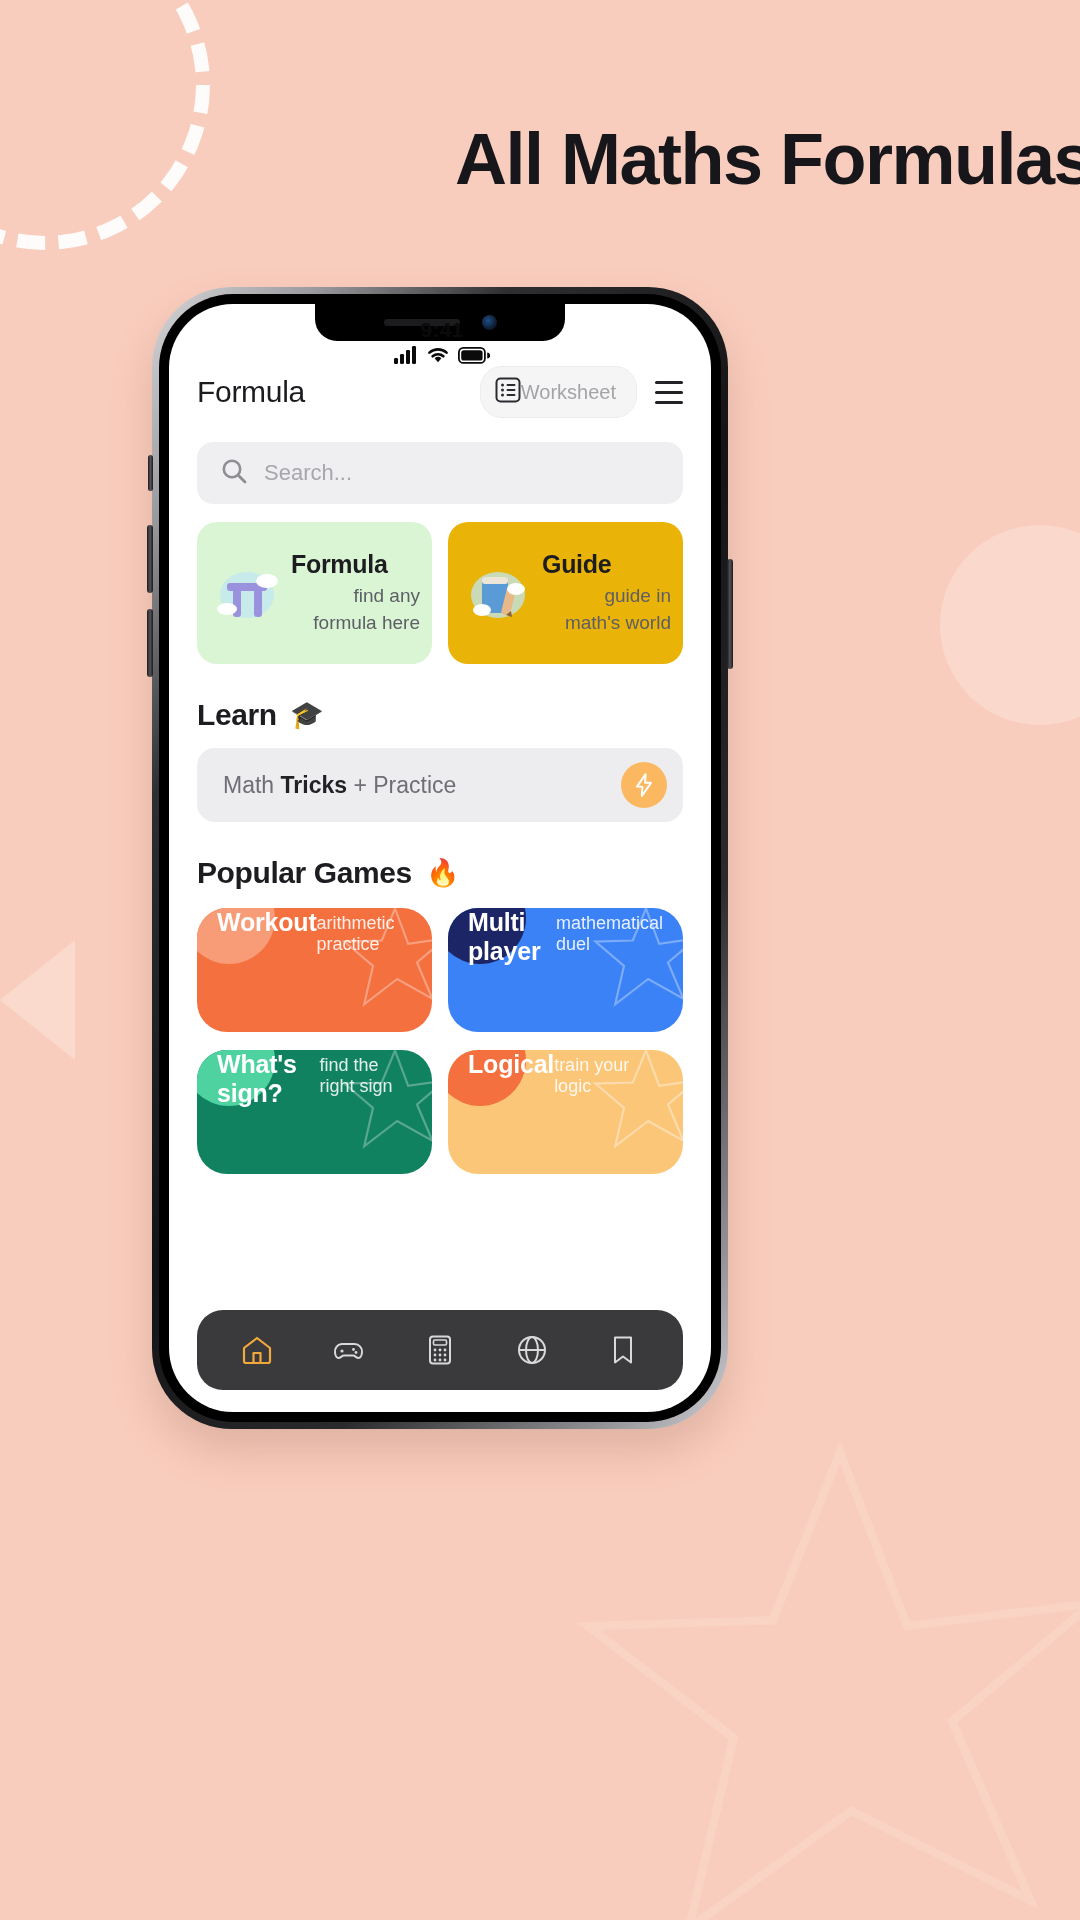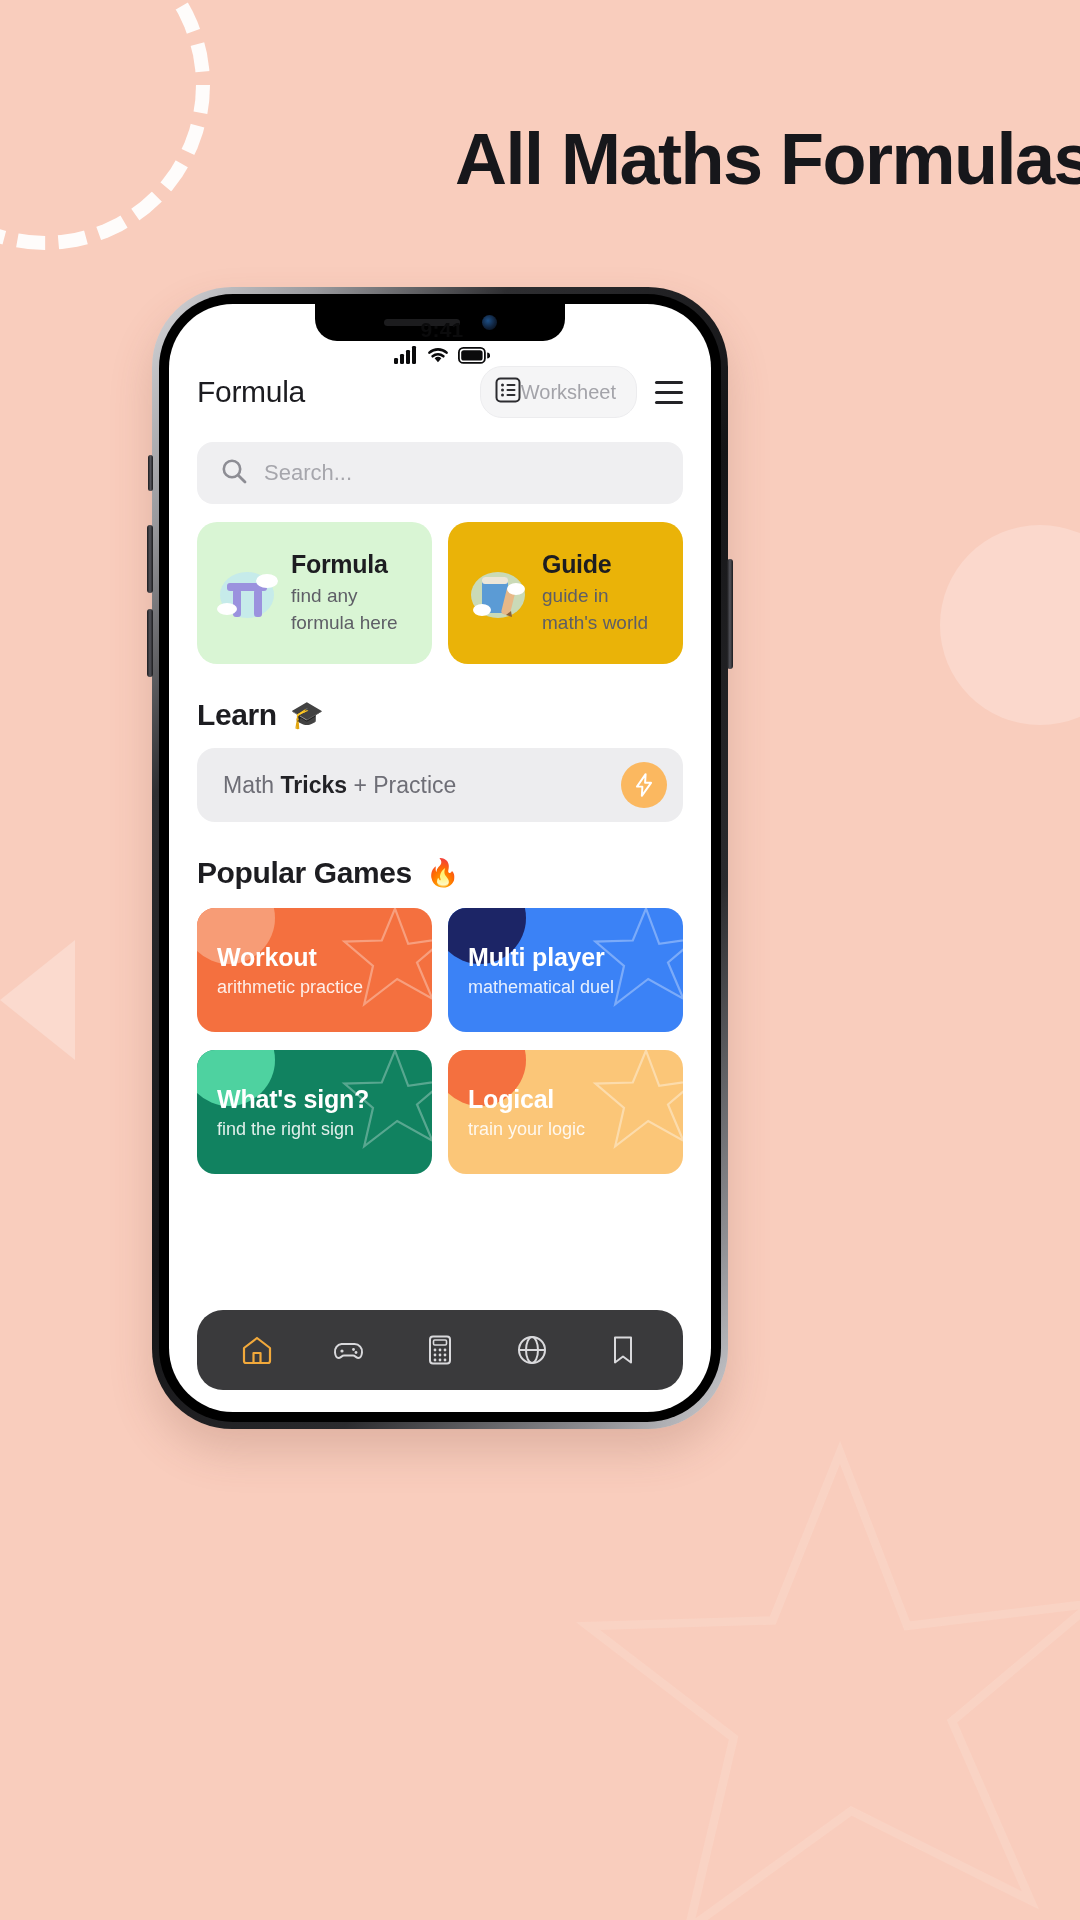--- a/index.html
+++ b/index.html
@@ -161,21 +161,21 @@
     height: 142px;
     display: flex; align-items: center; gap: 6px;
     padding: 0 12px;
   }
   .lib-card.green { background: #D9F5D4; }
   .lib-card.pink  { background: #eab308; }
   .lib-icon { width: 76px; height: 76px; flex: none; }
   .lib-icon svg { width: 100%; height: 100%; }
   .lib-text { flex: 1; }
   .lib-name { font-size: 25px; font-weight: 800; color: #1d1d21; letter-spacing: -.3px; }
-  .lib-sub { font-size: 19px; color: #5e5e66; line-height: 1.38; margin-top: 4px; }
+  .lib-sub { font-size: 19px; color: #5e5e66; line-height: 1.38; margin-top: 4px; text-align: right; }
 
   
   .learn-row {
     margin: 16px 28px 0 28px;
     height: 74px;
     background: #EDEDEF;
     border-radius: 18px;
     display: flex; align-items: center;
     padding: 0 16px 0 26px;
   }
@@ -184,23 +184,23 @@
   .learn-badge {
     width: 46px; height: 46px; border-radius: 50%;
     display: flex; align-items: center; justify-content: center;
   }
   .learn-badge svg { width: 26px; height: 26px; }
 
   
   .game-row { display: flex; gap: 16px; margin: 18px 28px 0 28px; }
   .game-card {
     flex: 1; height: 124px;
-    border-radius: 18px;
+    border-radius: 30px;
     position: relative; overflow: hidden;
-    display: flex; flex-direction: column; justify-content: center;
+    display: flex; flex-direction: row; justify-content: center;
     padding: 0 20px;
   }
   .game-blob {
     position: absolute; left: -14px; top: -36px;
     width: 92px; height: 92px; border-radius: 50%;
   }
   .game-star {
     position: absolute; right: -18px; top: -6px;
     width: 110px; height: 110px; opacity: .55;
   }

